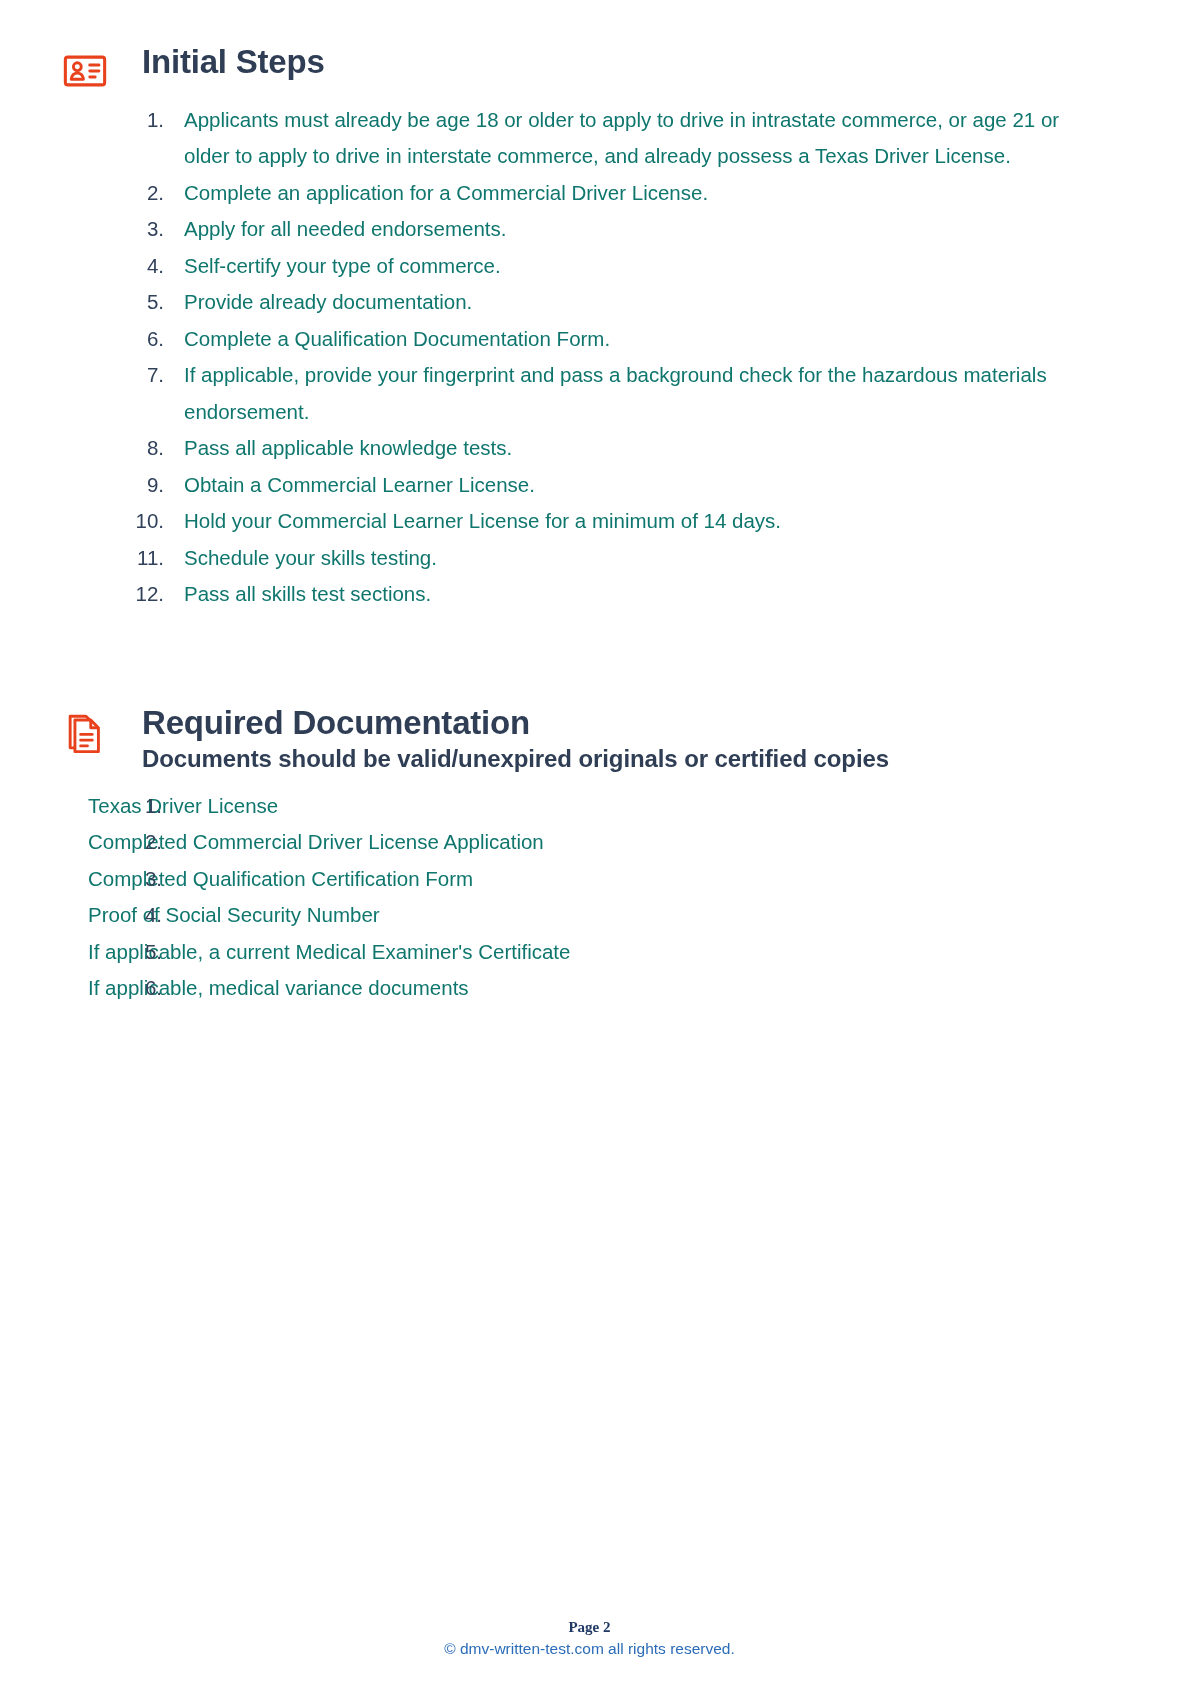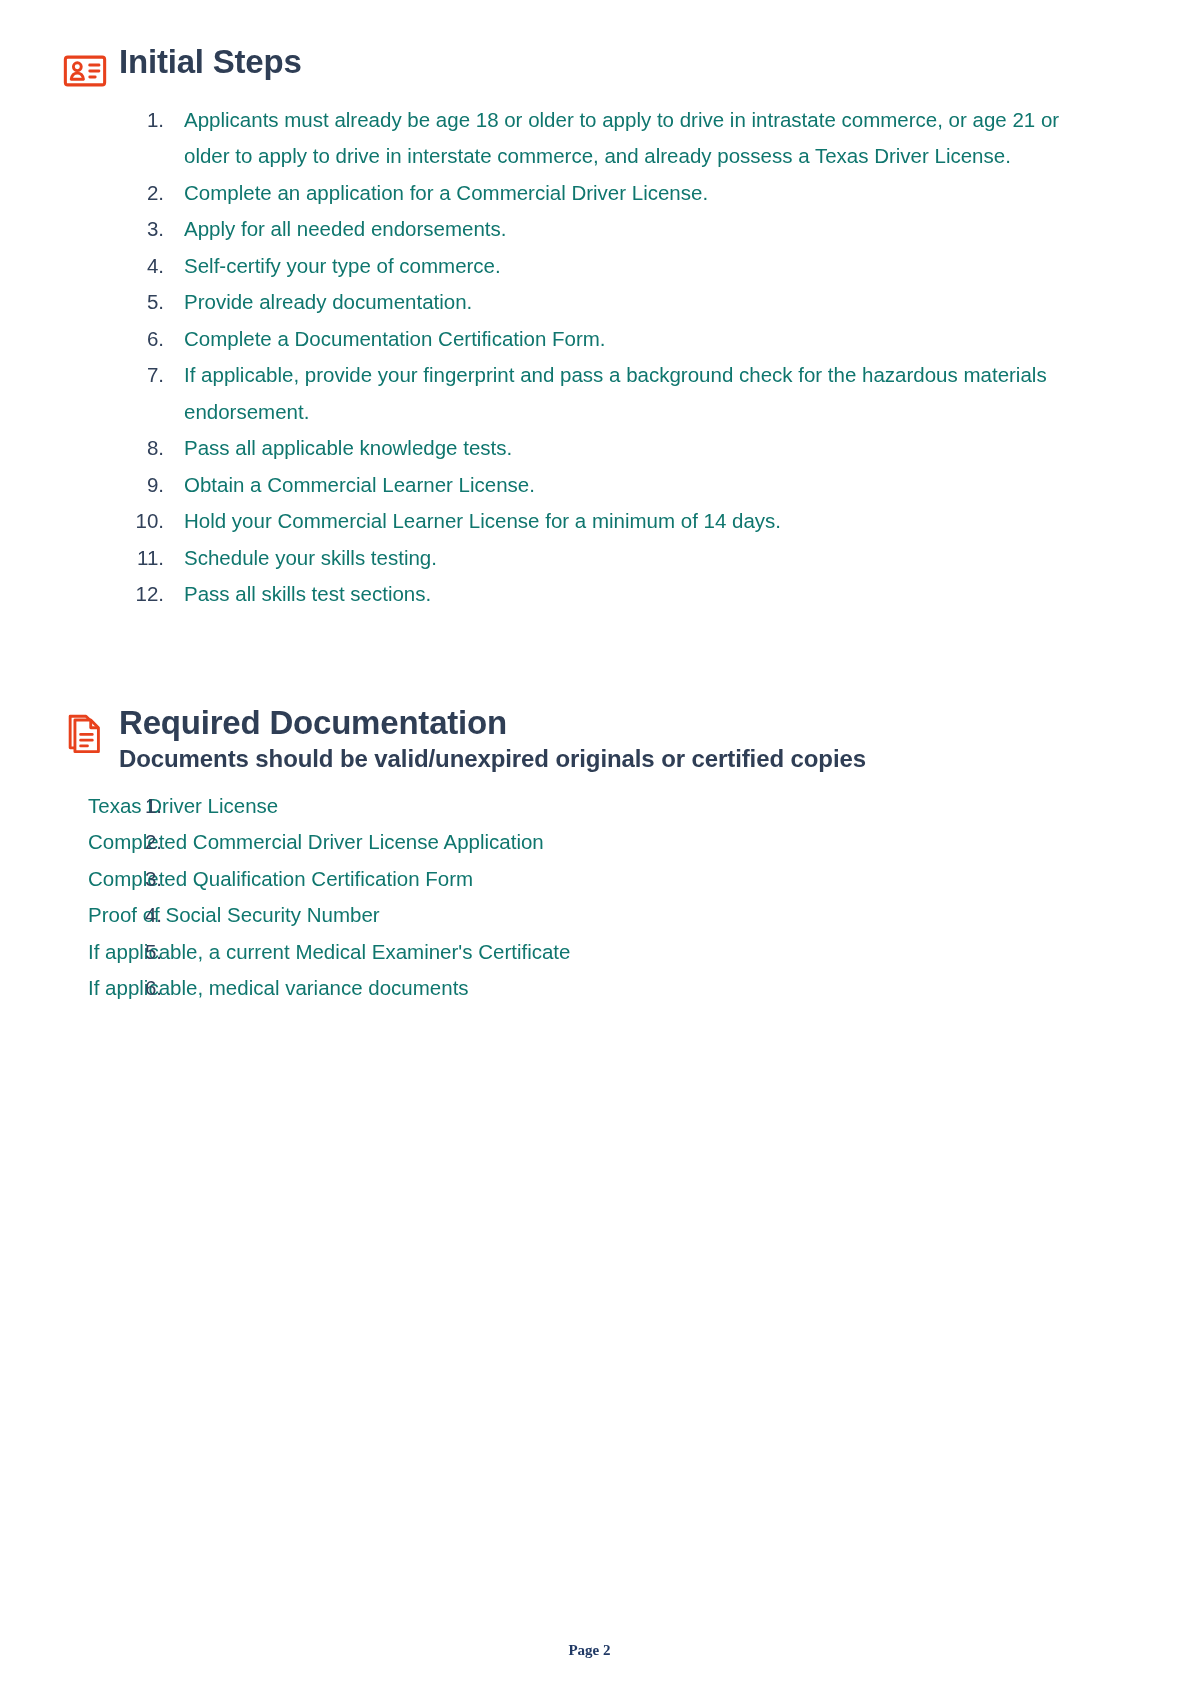--- a/index.html
+++ b/index.html
@@ -24,21 +24,21 @@
     background: #ffffff;
   }
 
   
   .section {
     position: relative;
   }
   .section-head {
     display: flex;
     align-items: flex-start;
-    gap: 11px;
+    gap: 34px;
     padding-left: 62px;
     justify-content: flex-end;
   }
   .section-icon {
     flex: 0 0 auto;
     width: 46px;
     height: 46px;
     display: block;
     margin-top: 4px;
   }
@@ -154,21 +154,21 @@
       </div>
     </div>
 
     <div class="list-wrap">
       <ol class="doc-list" id="initial-steps-list">
         <li>Applicants must already be age 18 or older to apply to drive in intrastate commerce, or age 21 or older to apply to drive in interstate commerce, and already possess a Texas Driver License.</li>
         <li>Complete an application for a Commercial Driver License.</li>
         <li>Apply for all needed endorsements.</li>
         <li>Self-certify your type of commerce.</li>
         <li>Provide already documentation.</li>
-        <li>Complete a Documentation Certification Form.</li>
+        <li>Complete a Qualification Documentation Form.</li>
         <li>If applicable, provide your fingerprint and pass a background check for the hazardous materials endorsement.</li>
         <li>Pass all applicable knowledge tests.</li>
         <li>Obtain a Commercial Learner License.</li>
         <li>Hold your Commercial Learner License for a minimum of 14 days.</li>
         <li>Schedule your skills testing.</li>
         <li>Pass all skills test sections.</li>
       </ol>
     </div>
   </div>
 
@@ -197,15 +197,16 @@
         <li>Completed Qualification Certification Form</li>
         <li>Proof of Social Security Number</li>
         <li>If applicable, a current Medical Examiner's Certificate</li>
         <li>If applicable, medical variance documents</li>
       </ol>
     </div>
   </div>
 
   <div class="footer">
     <div class="footer-page">Page 2</div>
+    <div class="footer-copy">© dmv-written-test.com all rights reserved.</div>
   </div>
 
 </div>
 
 </body></html>

